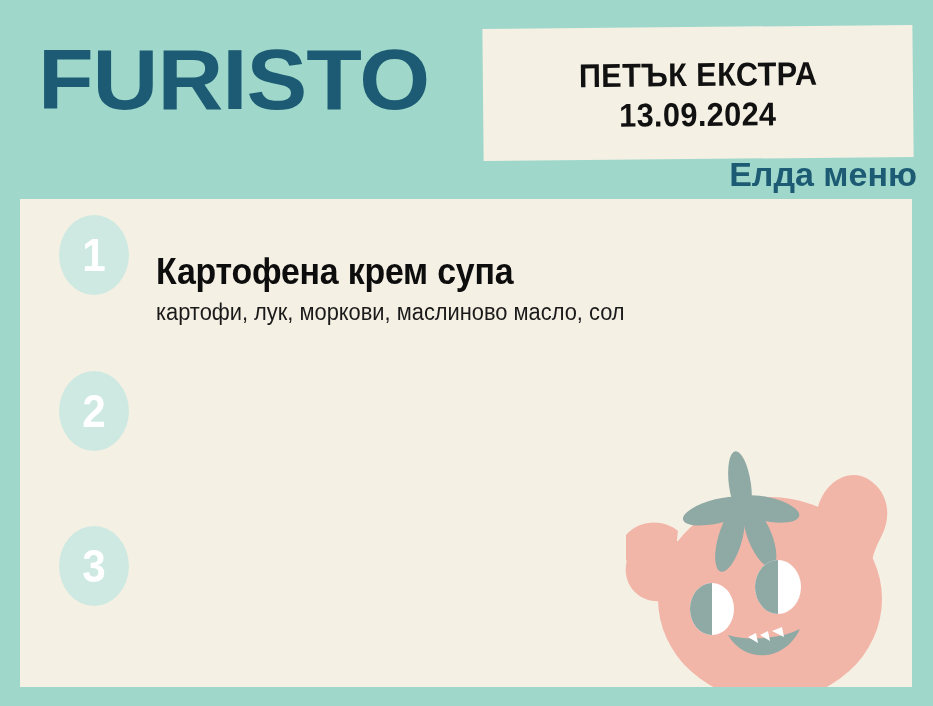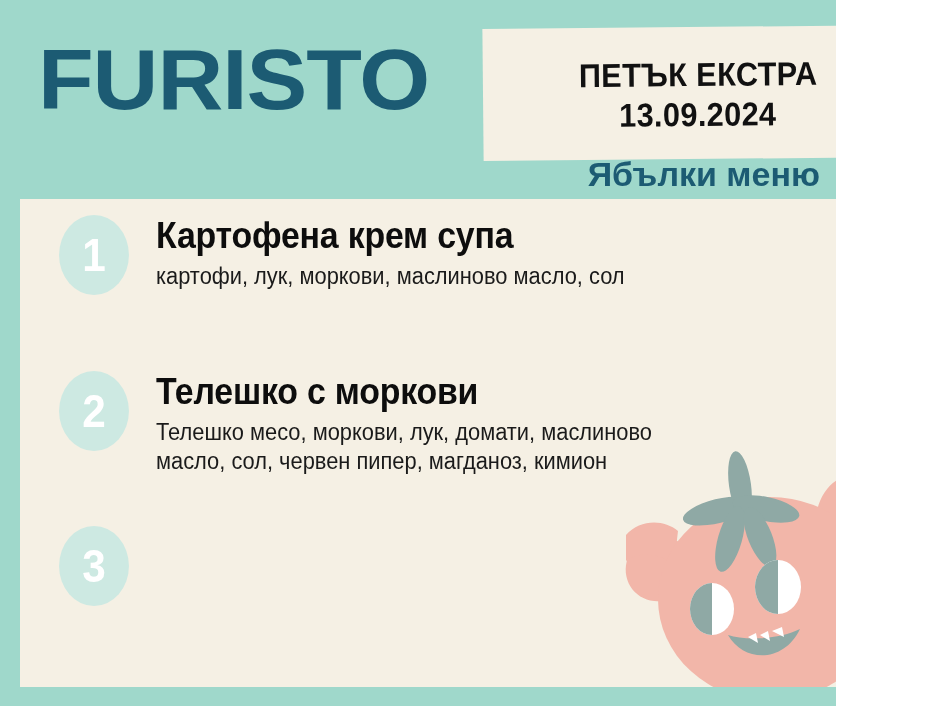--- a/index.html
+++ b/index.html
@@ -6,21 +6,21 @@
     margin: 0;
     padding: 0;
     background: #ffffff;
   }
   body {
     font-family: "Liberation Sans", sans-serif;
   }
 
   #poster {
     position: relative;
-    width: 836px;
+    width: 933px;
     height: 706px;
     overflow: hidden;
     background: #9fd8cb;
   }
 
   
   .logo {
     position: absolute;
     left: 38px;
     top: 36px;
@@ -135,20 +135,21 @@
     font-family: "Liberation Sans", sans-serif;
     font-weight: bold;
     font-size: 46px;
     line-height: 1;
     transform: scaleX(0.92);
   }
 
   .item-text {
     margin-left: 24px;
     padding-top: 2px;
+    margin-top: 36px;
   }
   .dish-name {
     font-family: "Liberation Sans", sans-serif;
     font-weight: bold;
     font-size: 36px;
     line-height: 1.08;
     color: #0d0d0d;
     letter-spacing: -0.2px;
     transform: scaleX(0.94);
     transform-origin: left center;
@@ -174,21 +175,21 @@
 
   <div class="logo">FURISTO</div>
 
   <div class="date-card">
     <div class="date-card-inner">
       <div class="date-title">ПЕТЪК ЕКСТРА</div>
       <div class="date-value">13.09.2024</div>
     </div>
   </div>
 
-  <div class="menu-kind">Ябълки меню</div>
+  <div class="menu-kind">Елда меню</div>
 
   <div class="panel">
 
     <svg class="mascot" viewBox="0 0 310 260" aria-hidden="true">
 
       <path d="M196 78 C200 44 228 28 248 40 C268 52 272 76 262 96 C256 108 250 120 252 134 C254 150 240 158 226 150 C212 142 206 126 206 112 C206 98 200 88 196 78 Z" fill="#f2b6a9"></path>
 
       <path d="M60 104 C44 92 16 96 8 118 C0 140 14 160 34 162 C50 164 62 158 70 148 L74 120 Z" fill="#f2b6a9"></path>
       <path d="M6 96 C20 80 44 80 58 92 L54 126 C40 114 18 112 6 122 Z" fill="#f2b6a9"></path>
 
@@ -218,27 +219,20 @@
       <div class="item-text">
         <div class="dish-name">Картофена крем супа</div>
         <div class="dish-ing">
           <div class="ing-line">картофи, лук, моркови, маслиново масло, сол</div>
         </div>
       </div>
     </div>
 
     <div class="item item-2">
       <div class="badge">2</div>
-      <div class="item-text">
-        <div class="dish-name">Телешко с моркови</div>
-        <div class="dish-ing">
-          <div class="ing-line">Телешко месо, моркови, лук, домати, маслиново</div>
-          <div class="ing-line">масло, сол, червен пипер, магданоз, кимион</div>
-        </div>
-      </div>
     </div>
 
     <div class="item item-3">
       <div class="badge">3</div>
     </div>
 
   </div>
 </div>
 
 </body></html>

